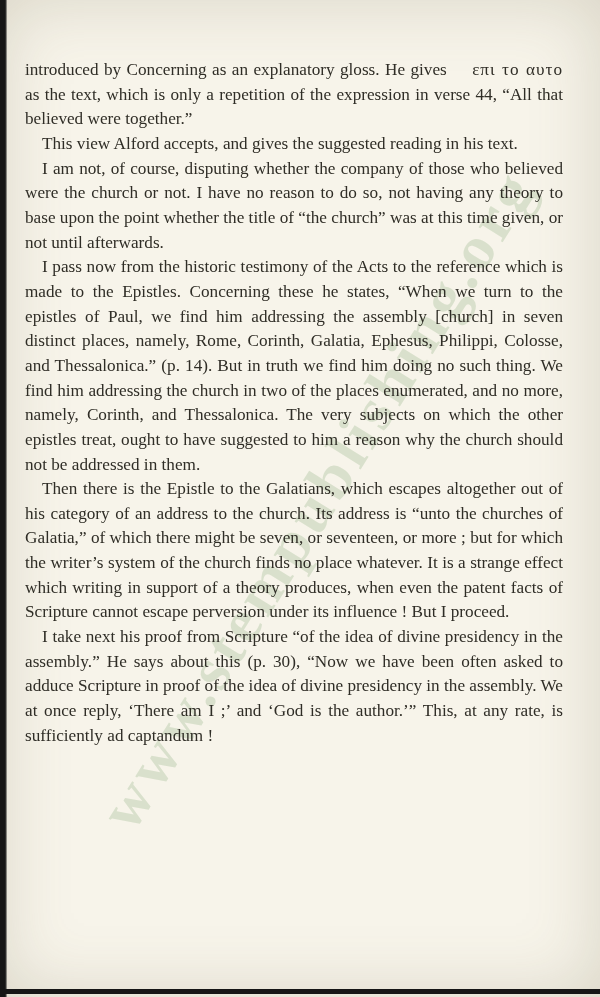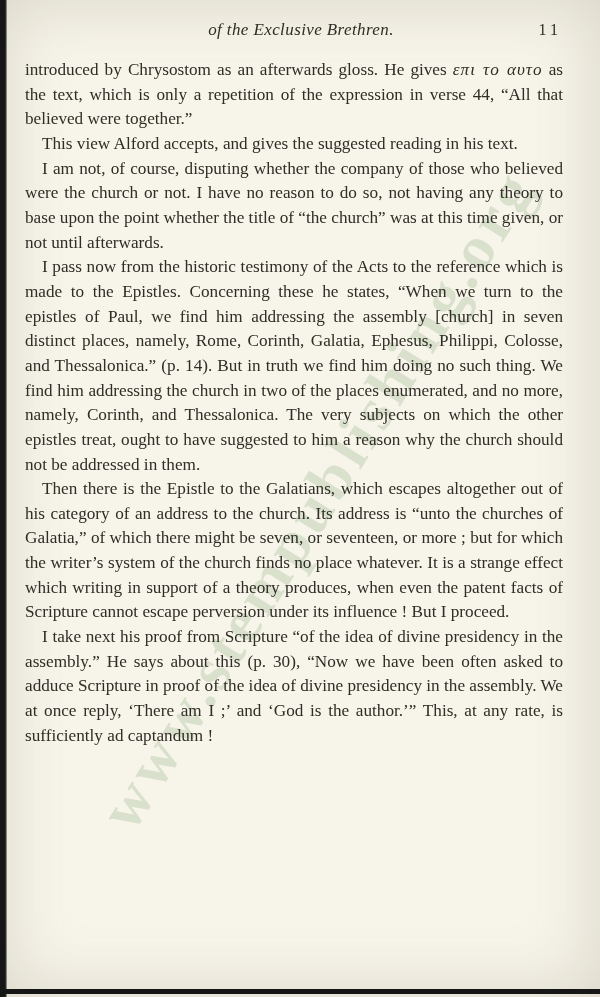--- a/index.html
+++ b/index.html
@@ -46,34 +46,30 @@
     font-size:16px;letter-spacing:4px;
   }
   .body-text{
     position:absolute;top:58px;left:25px;right:37px;
     font-size:17.2px;line-height:24.65px;
     text-align:justify;
   }
   p.para{margin:0;}
   p.para.indent{text-indent:17px;}
   .seg-italic{}
-  .seg-greek{font-style:italic;letter-spacing:1px;}
+  .seg-greek{letter-spacing:1px;margin-left:20px;}
 </style>
 </head>
 <body>
 
 <div class="page">
   <div class="edge-left"></div>
   <div class="edge-bottom"></div>
   <div class="watermark">www.stempublishing.org</div>
-  <div class="header">
-    <span class="running-title">of the Exclusive Brethren.</span>
-    <span class="page-number">11</span>
-  </div>
   <div class="body-text">
-      <p class="para"><span>introduced by Chrysostom as an afterwards gloss.  He gives </span><span class="seg-greek">επι το αυτο</span><span> as the text, which is only a repetition of the expression in verse 44, “All that believed were together.”</span></p>
+      <p class="para"><span>introduced by Concerning as an explanatory gloss.  He gives </span><span class="seg-greek">επι το αυτο</span><span> as the text, which is only a repetition of the expression in verse 44, “All that believed were together.”</span></p>
       <p class="para indent"><span>This view Alford accepts, and gives the suggested reading in his text.</span></p>
       <p class="para indent"><span>I am not, of course, disputing whether the company of those who believed were the church or not.  I have no reason to do so, not having any theory to base upon the point whether the title of “the church” was at this time given, or not until afterwards.</span></p>
       <p class="para indent"><span>I pass now from the historic testimony of the Acts to the reference which is made to the Epistles.  Concerning these he states, “When we turn to the epistles of Paul, we find him addressing the assembly [church] in </span><span class="seg-italic">seven</span><span> distinct places, namely, Rome, Corinth, Galatia, Ephesus, Philippi, Colosse, and Thessalonica.” (p. 14).  But in truth we find him doing no such thing.  We find him addressing the church in </span><span class="seg-italic">two</span><span> of the places enumerated, and no more, namely, Corinth, and Thessalonica.  The very subjects on which the other epistles treat, ought to have suggested to him a reason why the church should </span><span class="seg-italic">not</span><span> be addressed in them.</span></p>
       <p class="para indent"><span>Then there is the Epistle to the Galatians, which escapes altogether out of his category of an address to the church. Its address is “unto the </span><span class="seg-italic">churches</span><span> of Galatia,” of which there might be seven, or seventeen, or more ; but for which the writer’s system of the church finds no place whatever.  It is a strange effect which writing in support of a theory produces, when even the patent facts of Scripture cannot escape perversion under its influence !  But I proceed.</span></p>
       <p class="para indent"><span>I take next his proof from Scripture “of the idea of divine presidency in the assembly.”  He says about this (p. 30), “Now we have been often asked to adduce Scripture in proof of the idea of divine presidency in the assembly.  We at once reply, ‘There am I ;’ and ‘God is the author.’”  This, at any rate, is sufficiently </span><span class="seg-italic">ad captandum</span><span> !</span></p>
     </div>
 </div>
 
 </body></html>

